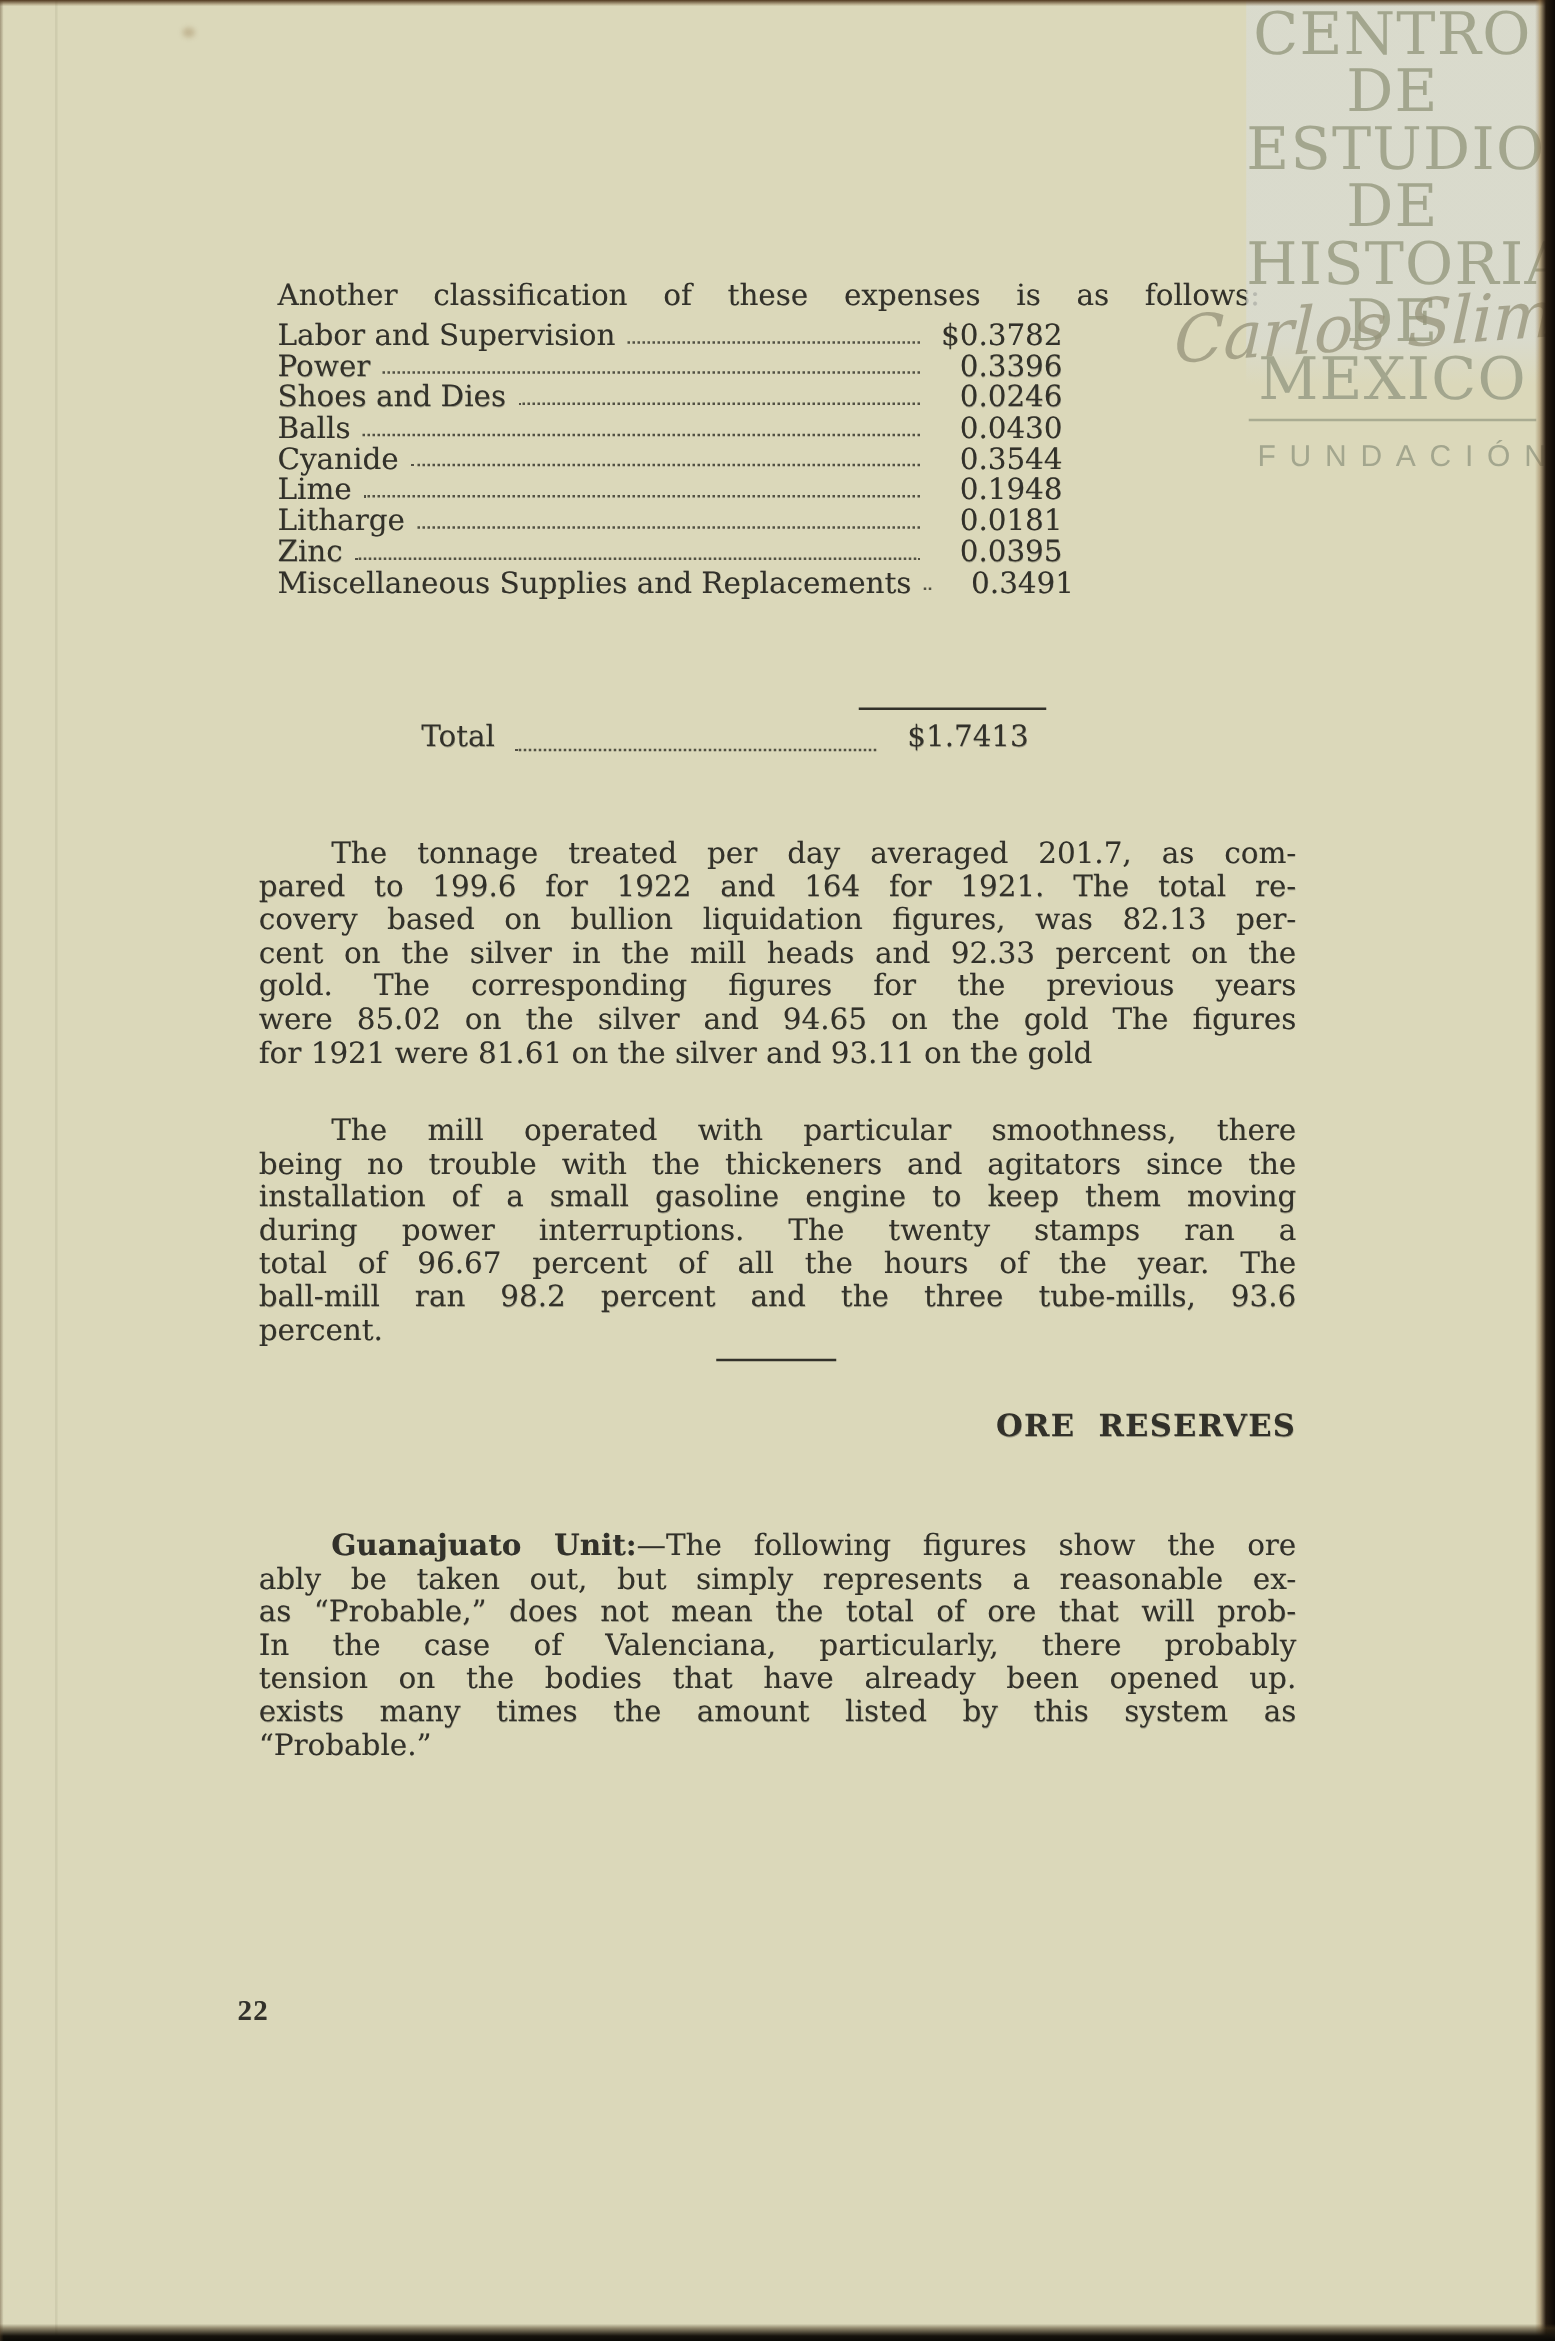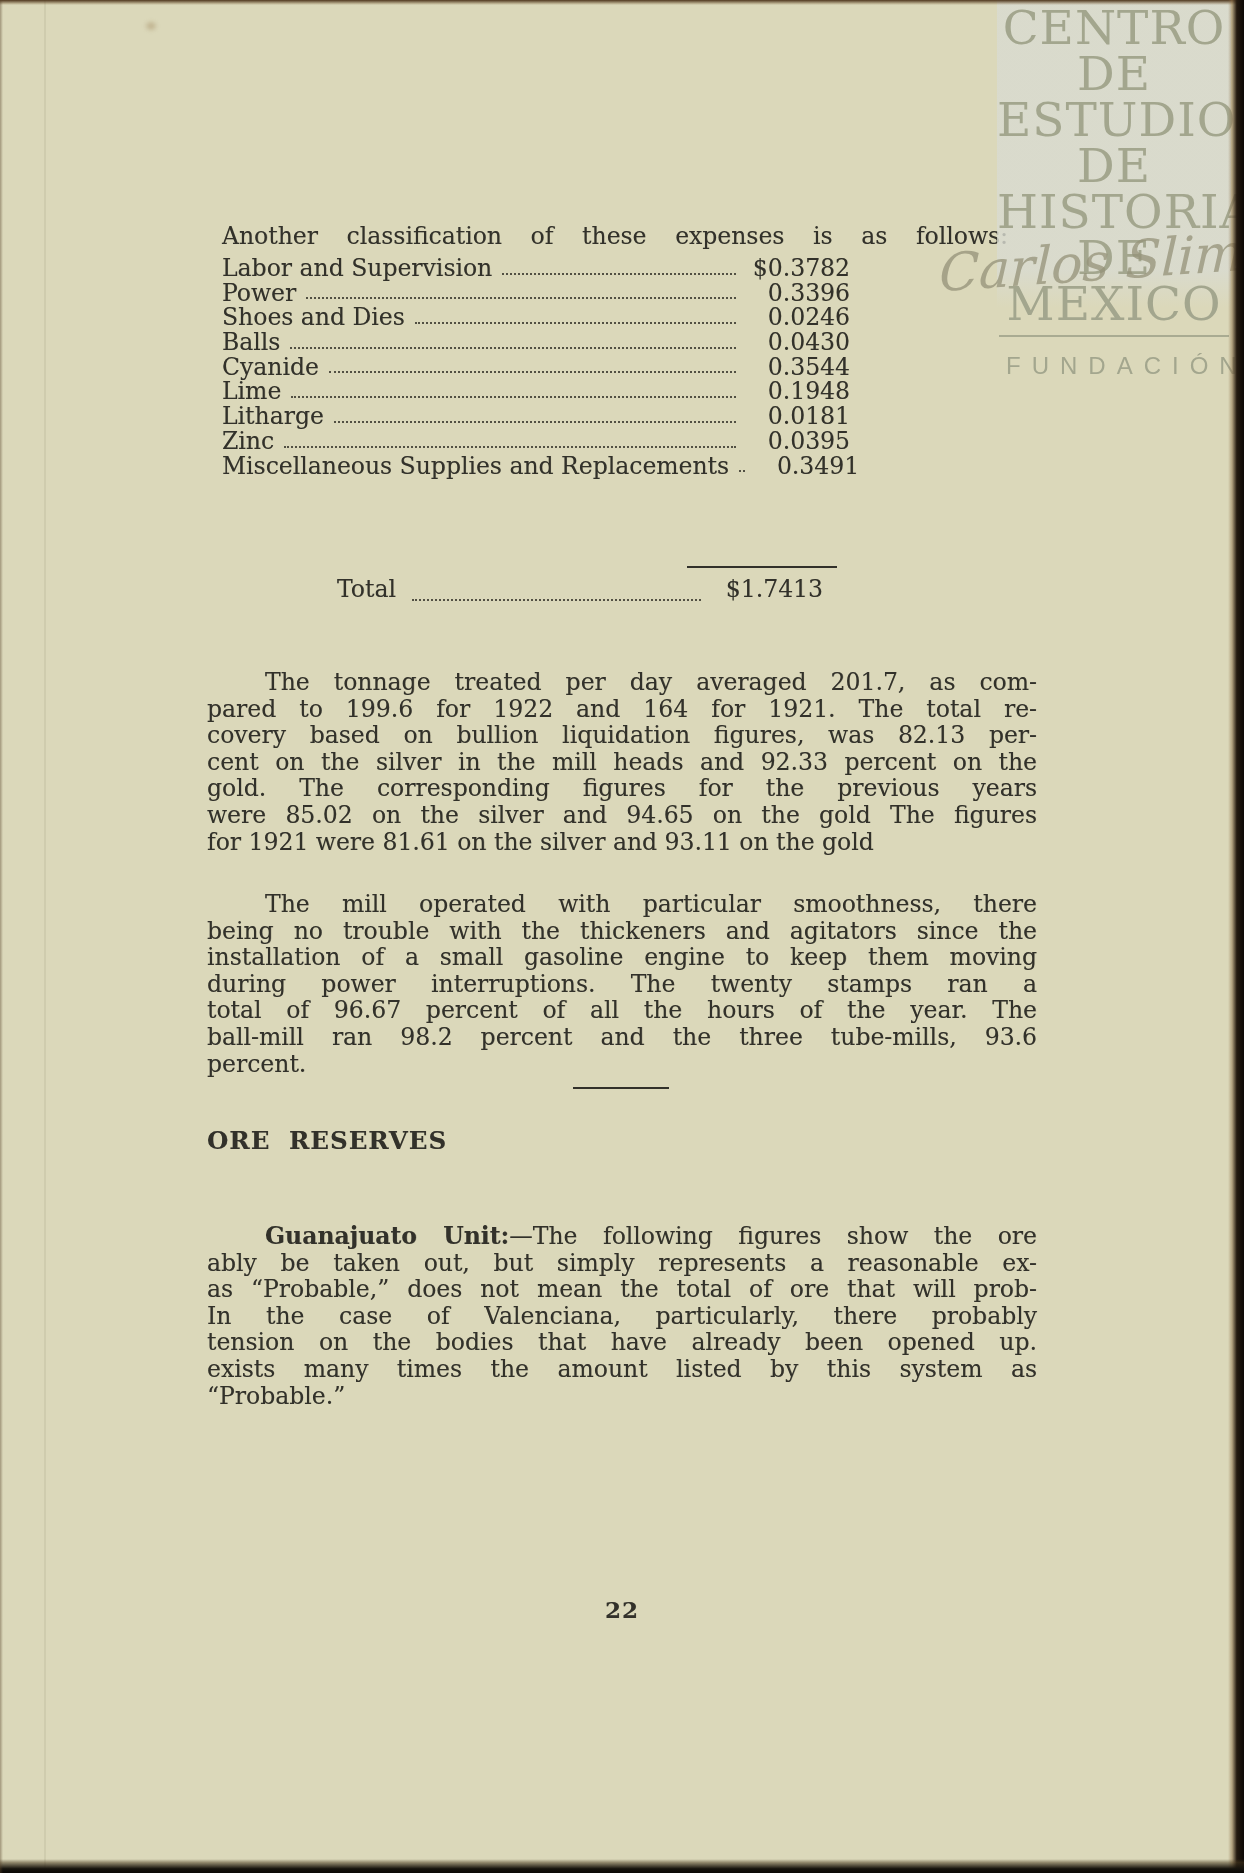--- a/index.html
+++ b/index.html
@@ -56,25 +56,25 @@
 
   
   .para { position:absolute; left:207px; width:830px; font-size:23.5px; line-height:26.6px; }
   #p1 { top:629px; } #p2 { top:851px; } #p3 { top:1183px; }
   .ln { text-align:justify; text-align-last:justify; }
   .ln.first { text-indent:58px;margin-top:40px; }
   .ln.last { text-align-last:left; }
   .lead-bold { font-weight:bold; }
 
   .divider { position:absolute; top:1087px; left:573px; width:96px; border-top:2.5px solid #32312a; }
-  .heading { position:absolute; top:1126px; left:207px; width:830px; text-align:left;
+  .heading { position:absolute; top:1126px; left:207px; width:830px; text-align:right;
              font-weight:bold; font-size:24.5px; letter-spacing:1px; word-spacing:9px; }
 
-  .page-number { position:absolute; top:1596px; left:207px; width:830px; text-align:center;
-                 font-weight:bold; font-size:23px; letter-spacing:1px; }
+  .page-number { position:absolute; top:1596px; left:190px; width:830px; text-align:left;
+                 font-weight:bold; font-size:23px; letter-spacing:1px;font-family:Liberation Serif, serif; }
 </style>
 </head>
 <body>
 
 <div class="page">
 
   <div class="crease"></div>
   <div class="stain"></div>
 
   <div class="watermark">

